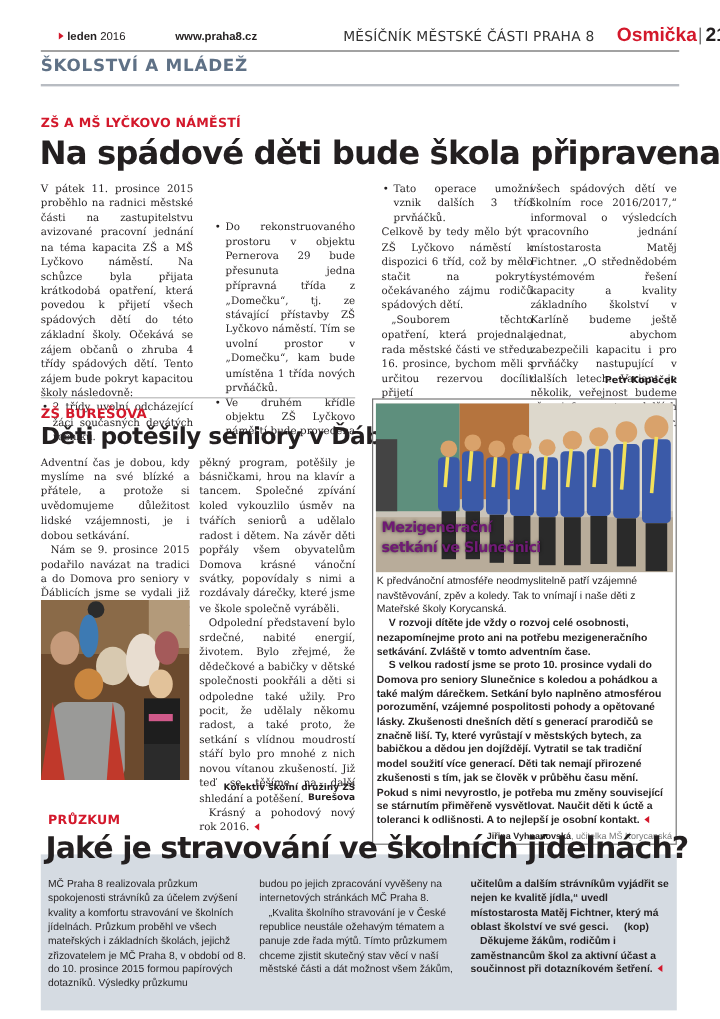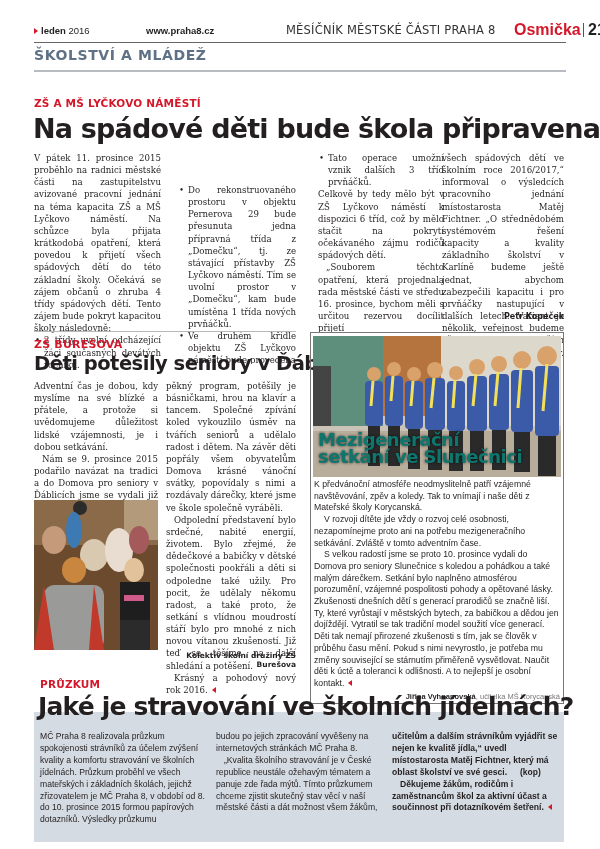--- a/index.html
+++ b/index.html
@@ -1,20 +1,20 @@
 <!DOCTYPE html>
 <html><head>
 <meta charset="utf-8">
 <style>
   html,body{margin:0;padding:0;background:#fff;}
   body{width:600px;height:849px;position:relative;overflow:hidden;font-family:"DejaVu Serif",serif;color:#231f20;}
   .abs{position:absolute;}
   
   #hdr{left:34px;top:25px;width:460px;height:14px;font-size:9px;}
-  .hdr-month{position:absolute;left:0;top:0;font-family:"Liberation Sans",sans-serif;font-size:9.5px;}
+  .hdr-month{position:absolute;left:15px;top:0;font-family:"Liberation Sans",sans-serif;font-size:9.5px;}
   .hdr-month b{font-weight:bold;}
   .tri{display:inline-block;width:0;height:0;border-left:4px solid #d3182b;border-top:3.5px solid transparent;border-bottom:3.5px solid transparent;margin-right:3px;vertical-align:0px;}
   .hdr-url{position:absolute;left:112px;top:0;font-family:"Liberation Sans",sans-serif;font-weight:bold;font-size:9.5px;}
   .hdr-mag{position:absolute;left:252px;top:-2px;font-family:"DejaVu Sans",sans-serif;font-size:11.5px;color:#333;letter-spacing:0.2px;white-space:nowrap;}
   .hdr-brand{position:absolute;left:480px;top:-4px;font-family:"Liberation Sans",sans-serif;font-weight:bold;font-size:16px;color:#d3182b;white-space:nowrap;}
   .hdr-sep{position:absolute;left:549px;top:-2px;width:1px;height:14px;background:#555;}
   .hdr-page{position:absolute;left:554px;top:-4px;font-family:"Liberation Sans",sans-serif;font-weight:bold;font-size:16px;color:#231f20;}
   #hdr-rule{left:34px;top:42px;width:532px;height:1px;background:#666;}
   #section{left:34px;top:47px;font-family:"DejaVu Sans",sans-serif;font-weight:bold;font-size:14px;color:#5f7186;letter-spacing:0.6px;}
   #section-rule{left:34px;top:70px;width:532px;height:2px;background:#b8bcc2;}
@@ -29,22 +29,22 @@
   .col li::before{content:"•";position:absolute;left:-9px;}
   .endmark{display:inline-block;width:0;height:0;border-right:4px solid #d3182b;border-top:3px solid transparent;border-bottom:3px solid transparent;margin-left:4px;vertical-align:0px;}
   .byline{position:absolute;font-family:"DejaVu Sans",sans-serif;font-weight:bold;font-size:8px;text-align:right;}
   #a1-rule{left:34px;top:331px;width:262px;height:1px;background:#b8b8b8;}
   
   .photo{position:absolute;overflow:hidden;}
   
   #box{left:310px;top:332px;width:254px;height:372px;border:1px solid #777;box-sizing:border-box;}
   .boxcol{position:absolute;font-family:"Liberation Sans",sans-serif;font-size:8.7px;line-height:11.7px;}
   .boxcol p{margin:0;}
-  .boxcol p.ind{text-indent:10px;}
-  .overlay-title{position:absolute;font-family:"DejaVu Sans",sans-serif;font-weight:bold;color:#0f766e;font-size:18px;line-height:17px;letter-spacing:-0.5px;text-shadow:0 0 3px rgba(0,0,0,0.7);}
+  .boxcol p.ind{text-indent:10px;font-weight:bold;}
+  .overlay-title{position:absolute;font-family:"DejaVu Sans",sans-serif;font-weight:bold;color:#701a75;font-size:12px;line-height:17px;letter-spacing:-0.5px;text-shadow:0 0 3px rgba(0,0,0,0.7);}
   
   #survey{left:34px;top:712px;width:530px;height:130px;background:#d5dbe2;}
   .scol{position:absolute;font-family:"Liberation Sans",sans-serif;font-size:8.6px;line-height:11.9px;}
   .scol p{margin:0;}
   .scol p.ind{text-indent:8px;}
 </style>
 </head>
 <body>
 
 <div id="hdr" class="abs">

